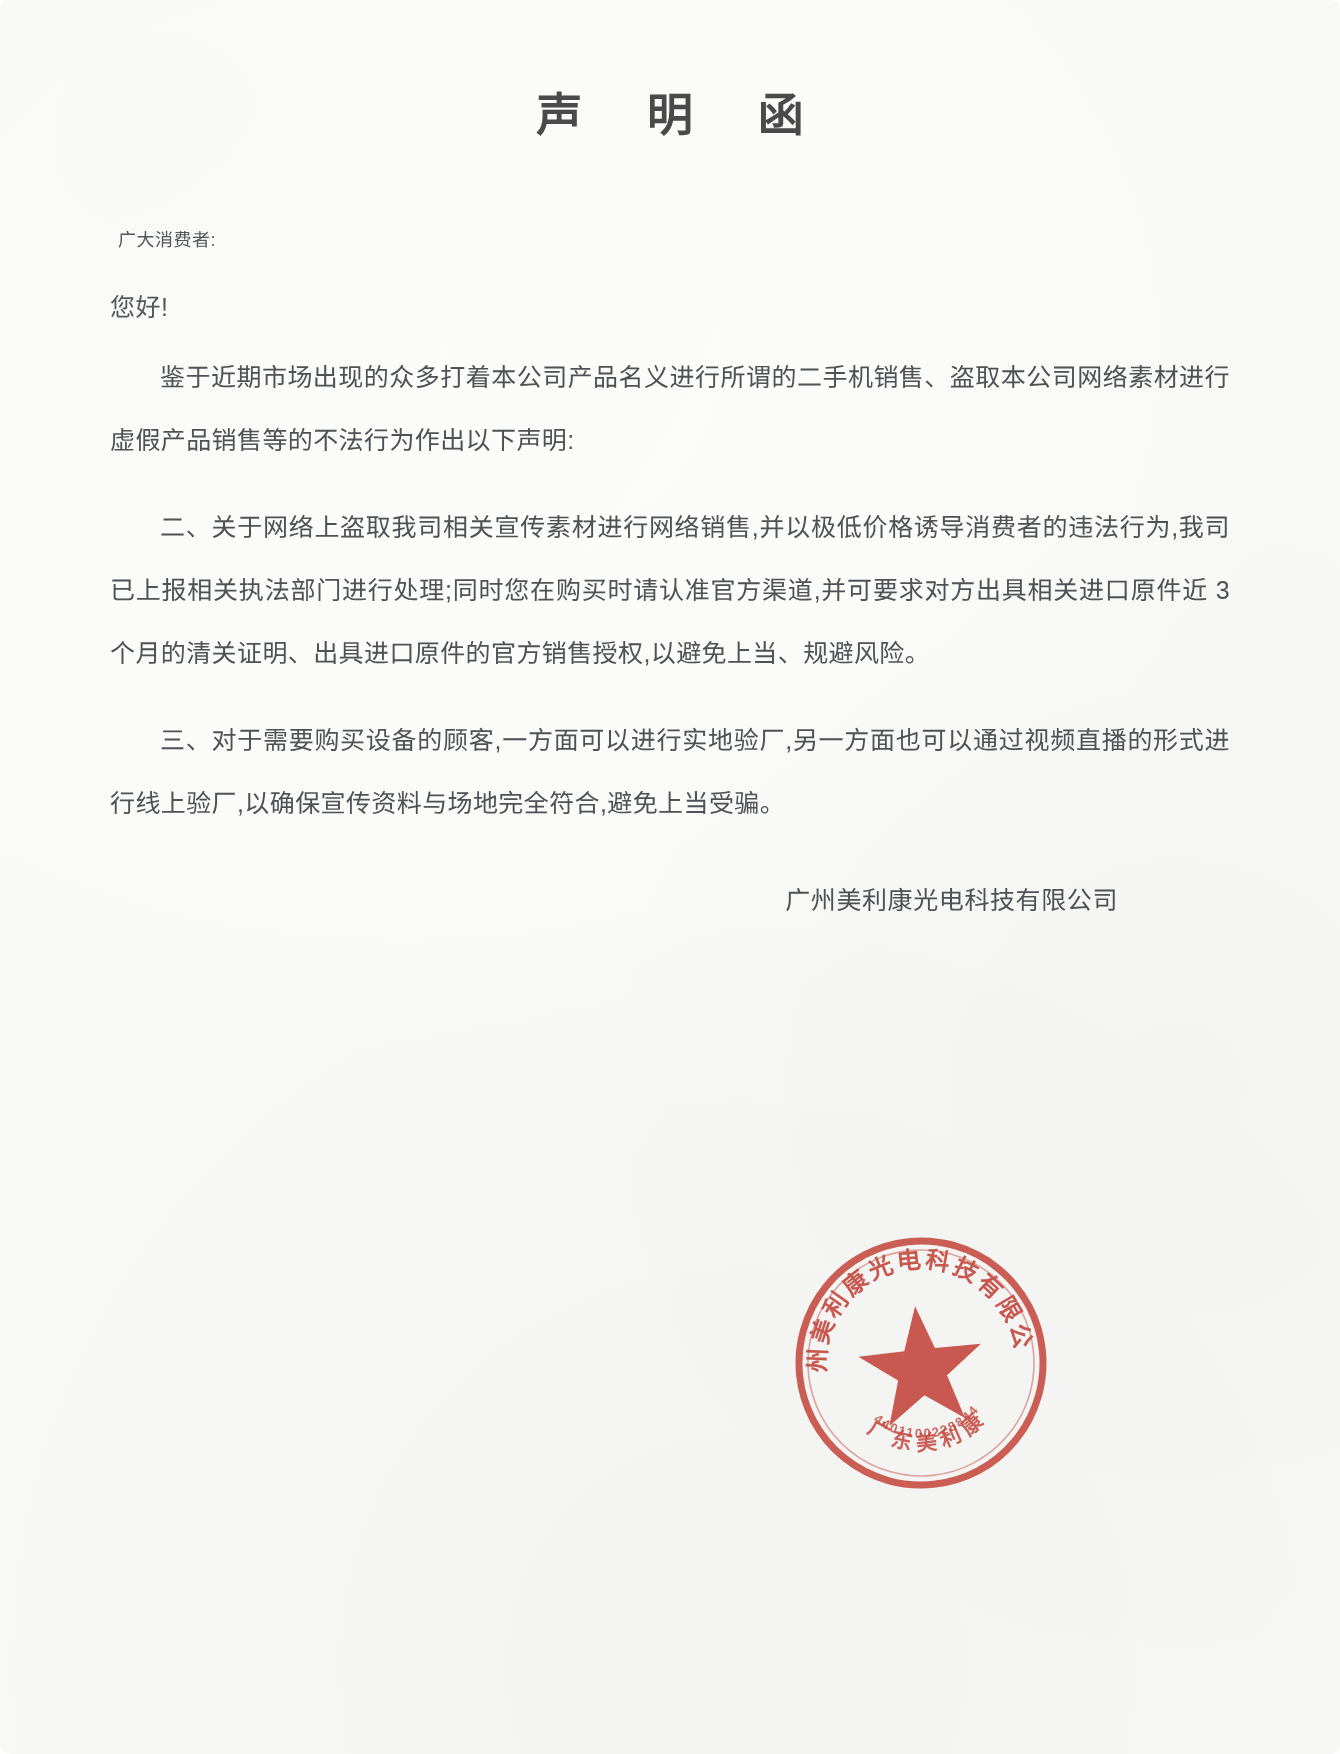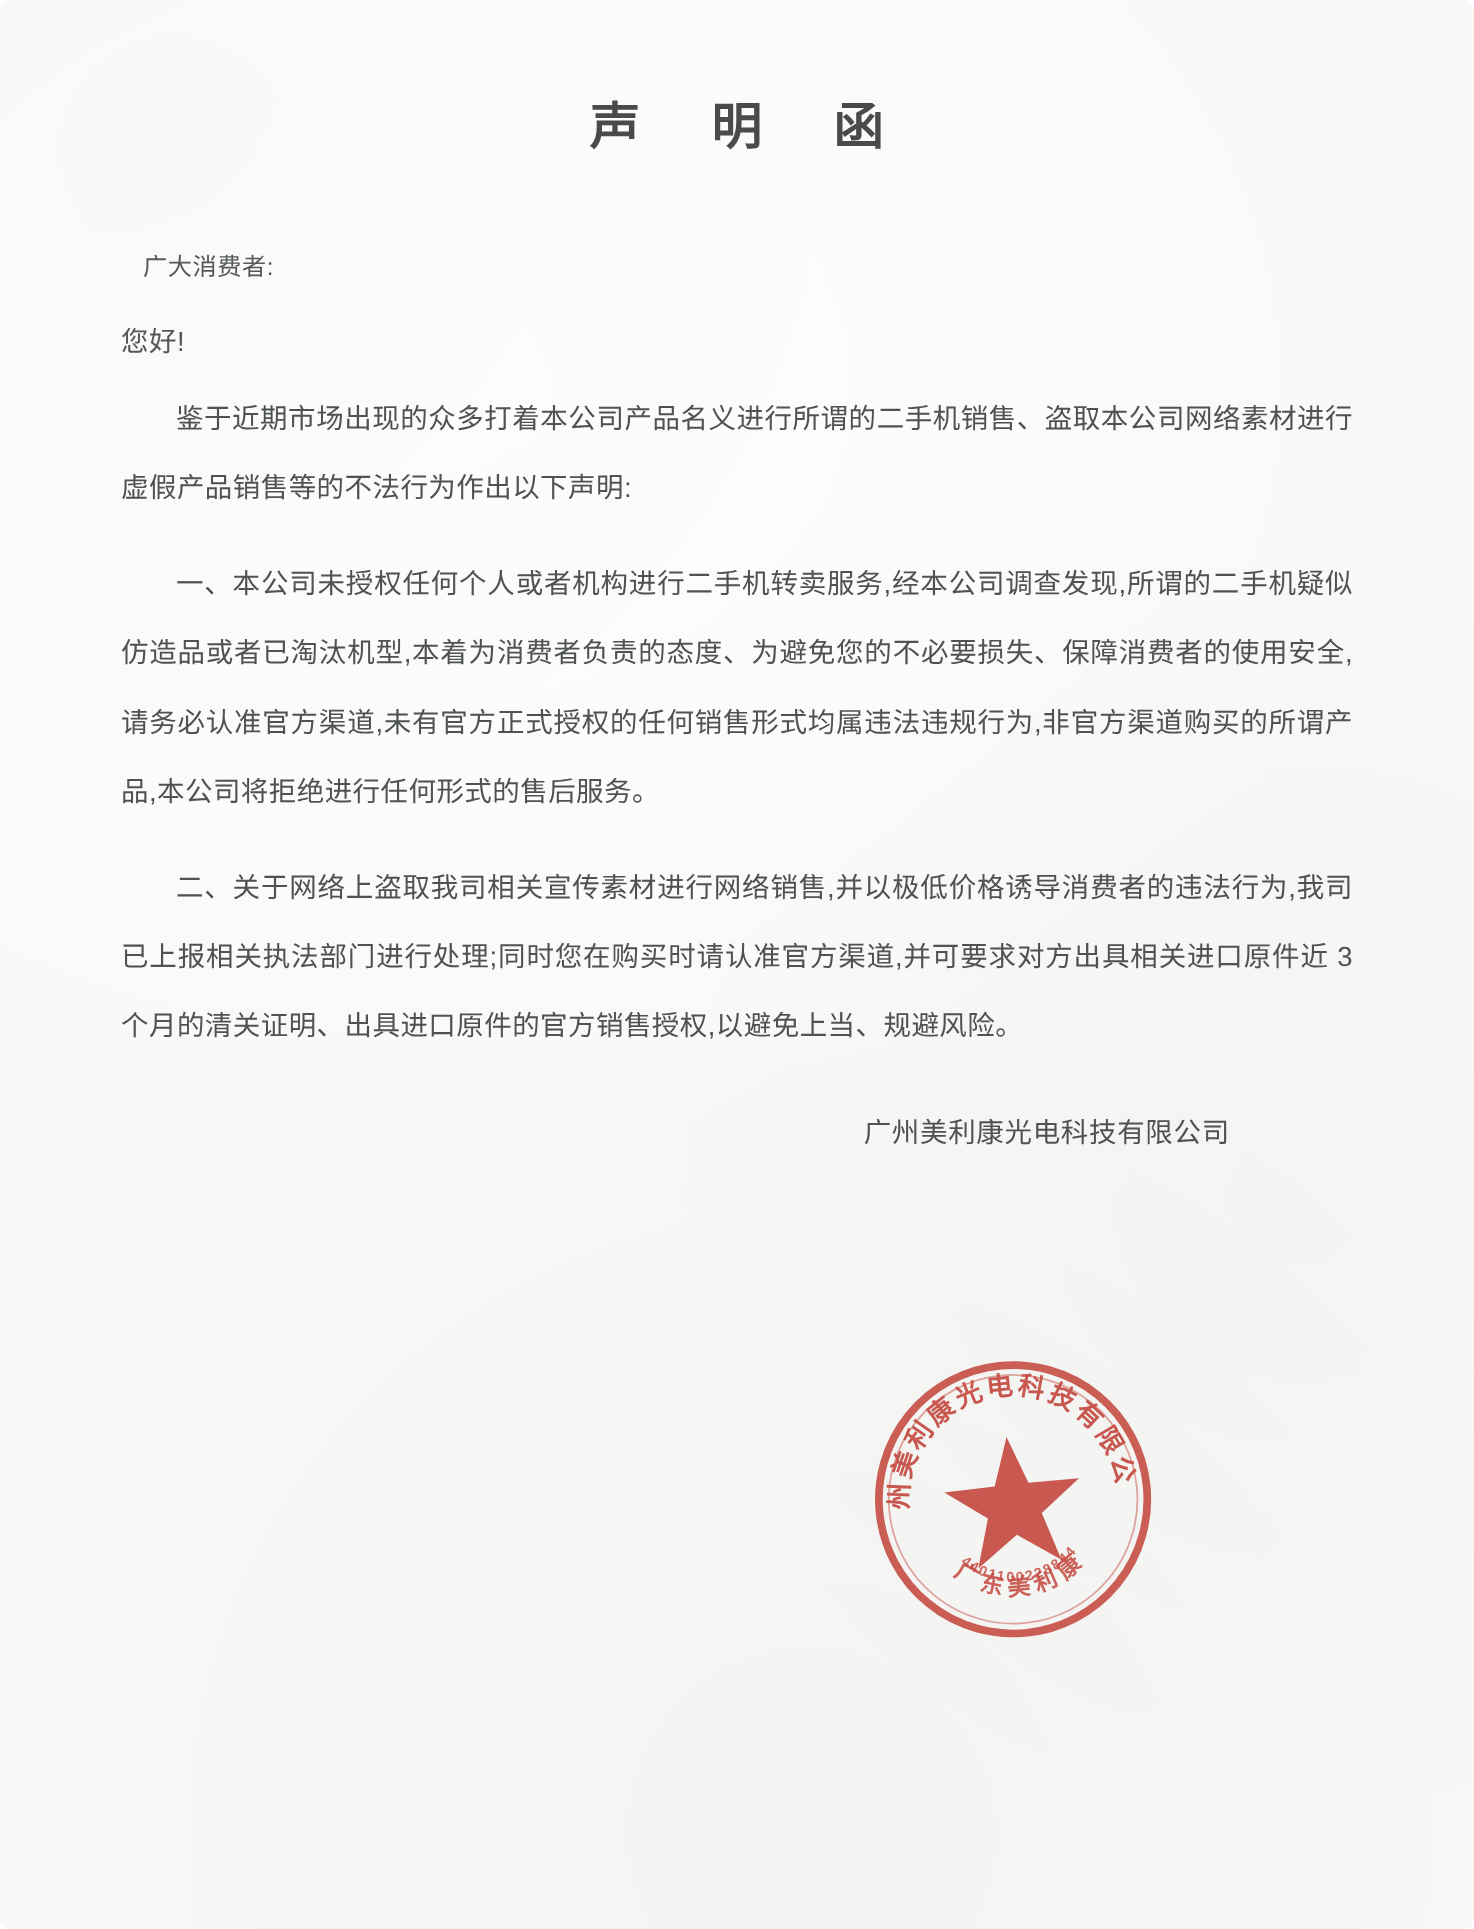--- a/index.html
+++ b/index.html
@@ -51,24 +51,24 @@
     text-indent: 26px;
     color: #4a4a4a;
     margin: 0;
     padding-top: 78px;
     padding-bottom: 0;
     font-family: "Liberation Sans", "DejaVu Sans", sans-serif;
   }
 
   
   .salutation {
-    font-size: 22px;
+    font-size: 18px;
     color: #55585a;
     margin-top: 86px;
-    margin-left: 20px;
+    margin-left: 8px;
     line-height: 1.2;
     letter-spacing: 0.5px;
   }
 
   .greeting {
     font-size: 25px;
     color: #55585a;
     margin-top: 40px;
     line-height: 1.2;
     letter-spacing: 0.5px;
@@ -140,24 +140,24 @@
   <div class="content">
 
     <h1 class="doc-title">声 明 函</h1>
 
     <div class="salutation">广大消费者:</div>
 
     <div class="greeting">您好!</div>
 
     <p class="para">鉴于近期市场出现的众多打着本公司产品名义进行所谓的二手机销售、盗取本公司网络素材进行虚假产品销售等的不法行为作出以下声明:</p>
 
-    <p class="para">一、本公司未授权任何个人或者机构进行二手机转卖服务,经本公司调查发现,所谓的二手机疑似仿造品或者已淘汰机型,本着为消费者负责的态度、为避免您的不必要损失、保障消费者的使用安全,请务必认准官方渠道,未有官方正式授权的任何销售形式均属违法违规行为,非官方渠道购买的所谓产品,本公司将拒绝进行任何形式的售后服务。</p>
 
     <p class="para">二、关于网络上盗取我司相关宣传素材进行网络销售,并以极低价格诱导消费者的违法行为,我司已上报相关执法部门进行处理;同时您在购买时请认准官方渠道,并可要求对方出具相关进口原件近 3 个月的清关证明、出具进口原件的官方销售授权,以避免上当、规避风险。</p>
 
+    <p class="para">三、对于需要购买设备的顾客,一方面可以进行实地验厂,另一方面也可以通过视频直播的形式进行线上验厂,以确保宣传资料与场地完全符合,避免上当受骗。</p>
 
 
     <div class="signature">
       <div class="sig-company">广州美利康光电科技有限公司</div>
     </div>
 
   </div>
 
   <div class="seal-wrap">
     <svg viewBox="0 0 262 262" xmlns="http://www.w3.org/2000/svg">

